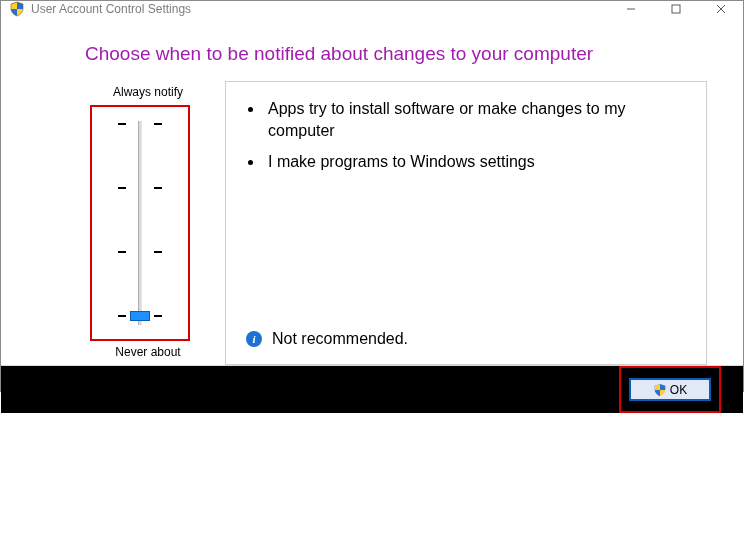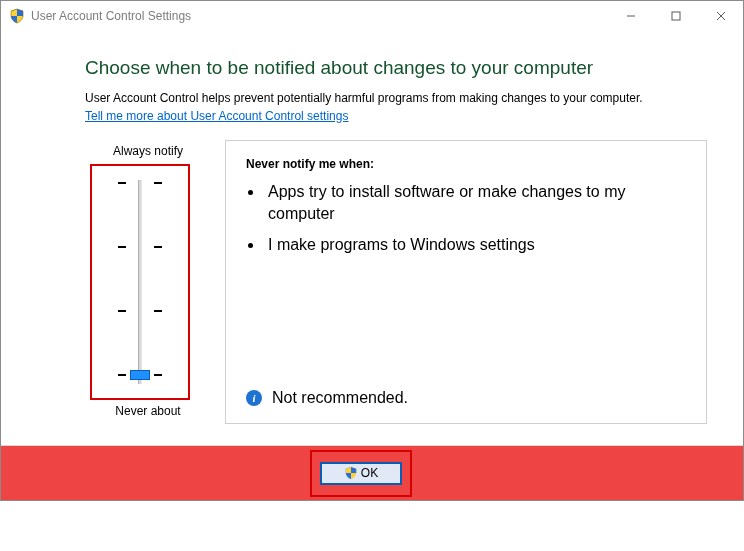--- a/index.html
+++ b/index.html
@@ -9,21 +9,21 @@
     font-size: 12px;
     color: #000;
     background: #fff;
     width: 744px;
     height: 551px;
     overflow: hidden;
     position: relative;
   }
   .window {
     width: 744px;
-    height: 501px;
+    height: 392px;
     border: 1px solid #8a8a8a;
     background: #fff;
     display: flex;
     flex-direction: column;
   }
   
   .titlebar {
     height: 30px;
     display: flex;
     align-items: center;
@@ -61,21 +61,21 @@
     display: inline-block;
   }
   .shield-small { width:14px; height:14px; }
   
   .content {
     flex: 1;
     padding: 26px 36px 0 84px;
     position: relative;
   }
   .heading {
-    color: #14532d;
+    color: #a21caf;
     font-size: 19px;
     font-weight: 400;
     margin-bottom: 12px;
   }
   .desc {
     font-size: 12px;
     color: #000;
     line-height: 1.3;
   }
   .link {
@@ -199,25 +199,25 @@
     justify-content: center;
     font-style: italic;
     font-family: Georgia, serif;
     font-weight: 700;
     font-size: 11px;
   }
   .rec-text { font-size: 16px; }
   
   .footer {
     height: 55px;
-    background: #ef4444;
+    background: #000000;
     border-top: 1px solid #d9d9d9;
     display: flex;
     align-items: center;
-    justify-content: center;
+    justify-content: flex-end;
     padding-right: 22px;
     gap: 6px;
   }
   .btn {
     min-width: 82px;
     height: 23px;
     border: 1px solid #adadad;
     background: #e1e1e1;
     font-size: 12px;
     display: inline-flex;
@@ -272,44 +272,39 @@
         <svg width="10" height="10" viewBox="0 0 10 10">
             <line x1="1" y1="1" x2="9" y2="9" stroke="#5a5a5a" stroke-width="1"></line>
             <line x1="9" y1="1" x2="1" y2="9" stroke="#5a5a5a" stroke-width="1"></line>
           </svg>
       </div>
     </div>
   </div>
 
   <div class="content">
     <div class="heading">Choose when to be notified about changes to your computer</div>
-    <div class="desc">
-      <span>User Account Control helps prevent potentially harmful programs from making changes to your computer.</span><br>
-      <span class="link">Tell me more about User Account Control settings</span>
-    </div>
 
     <div class="main-area">
 
       <div class="slider-col">
         <div class="slider-label-top">Always notify</div>
         <div class="slider-box">
           <div class="slider-track-wrap">
             <div class="slider-track"></div>
             <div class="tick t0"></div>
             <div class="tick t1"></div>
             <div class="tick t2"></div>
             <div class="tick t3"></div>
             <div class="thumb"></div>
           </div>
         </div>
         <div class="slider-label-bottom">Never about</div>
       </div>
 
       <div class="panel">
-        <div class="panel-title">Never notify me when:</div>
         <ul>
           <li>Apps try to install software or make changes to my computer</li>
           <li>I make programs to Windows settings</li>
         </ul>
         <div class="rec-row">
           <span class="info-icon">i</span>
           <span class="rec-text">Not recommended.</span>
         </div>
       </div>
 

